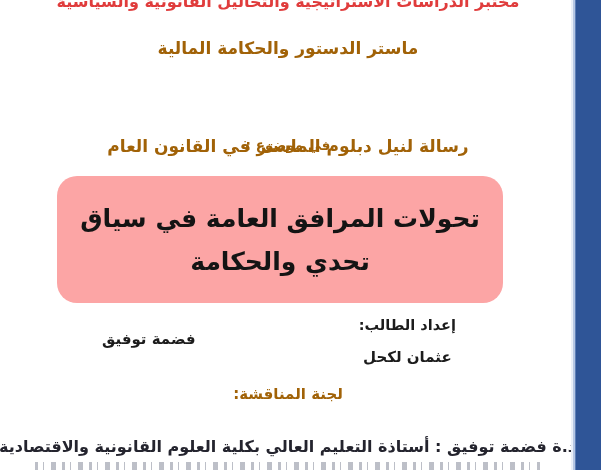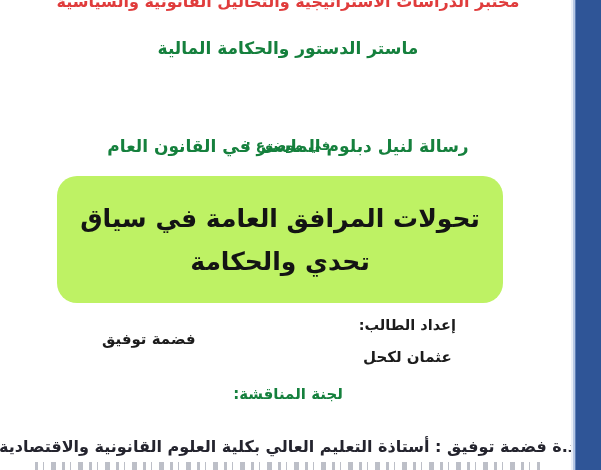--- a/index.html
+++ b/index.html
@@ -36,21 +36,21 @@
     top: 0;
     left: 0;
     width: 576px;
     height: 470px;
   }
   .center-line {
     position: absolute;
     left: 0;
     width: 576px;
     text-align: center;
-    color: #15803d;
+    color: #a16207;
     white-space: nowrap;
   }
   .lab-line {
     top: -8px;              
     font-size: 16px;
     font-weight: bold;
     color: #e03c3c;
     letter-spacing: 0.5px;
   }
   .master-line {
@@ -68,21 +68,21 @@
     top: 137px;
     font-size: 13.5px;
     font-weight: bold;
   }
   .title-box {
     position: absolute;
     top: 176px;
     left: 57px;
     width: 446px;
     height: 127px;
-    background: #bef264;
+    background: #fca5a5;
     border-radius: 20px;
     display: flex;
     flex-direction: column;
     align-items: center;
     justify-content: center;
     gap: 8px;
   }
   .title-box .t-line {
     font-size: 25px;
     font-weight: 900;

